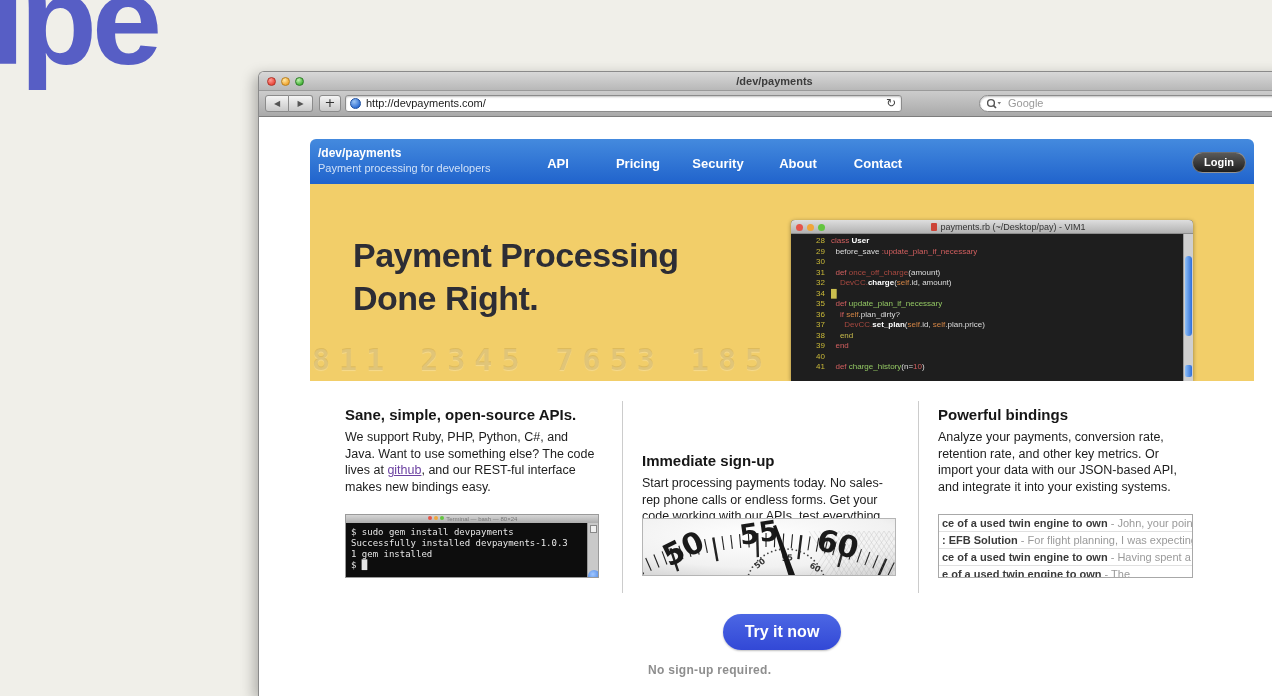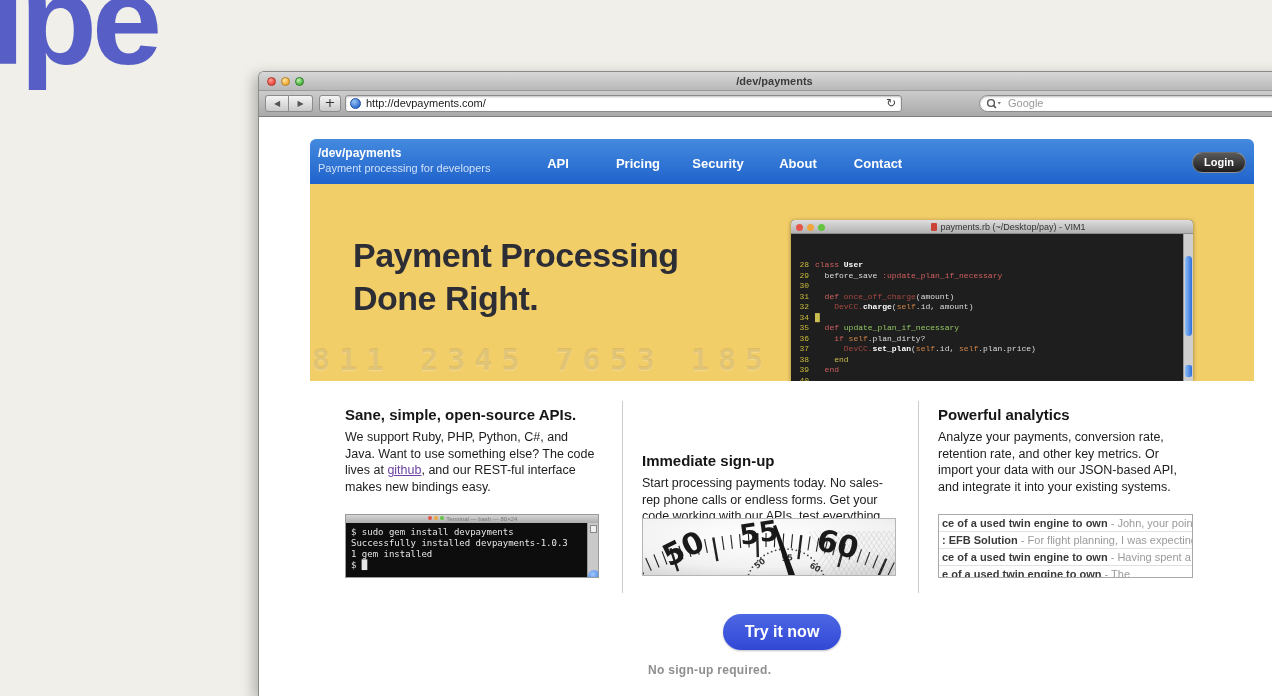--- a/index.html
+++ b/index.html
@@ -71,22 +71,22 @@
        border-radius:4px 4px 0 0;overflow:hidden;box-shadow:0 1px 4px rgba(0,0,0,.4);}
   .vimbar{position:absolute;left:0;top:0;width:100%;height:14px;
           background:linear-gradient(#dedede,#b2b2b2);border-bottom:1px solid #8d8d8d;}
   .vlight{position:absolute;top:4px;width:7px;height:7px;border-radius:50%;}
   .vl-red{left:5px;background:#e5554a;}
   .vl-yel{left:16px;background:#f0a63a;}
   .vl-grn{left:27px;background:#63c53f;}
   .vimtitle{position:absolute;left:0;top:2px;width:100%;text-align:center;font-size:9px;color:#333;padding-left:32px;}
   .vimdoc{display:inline-block;width:6px;height:8px;background:#cc4438;border-radius:1px;
           vertical-align:-1px;margin-right:4px;}
-  .vimbody{position:absolute;left:0;top:14px;right:10px;bottom:0;padding:2px 0 0 2px;
-           font-family:Liberation Mono, monospace;font-size:8px;line-height:10.5px;margin-top:24px;}
+  .vimbody{position:absolute;left:0;top:14px;right:10px;bottom:0;padding:2px 0 0 18px;
+           font-family:Liberation Sans, sans-serif;font-size:8px;line-height:10.5px;}
   .vl{white-space:pre;height:10.5px;}
   .ln{display:inline-block;width:16px;text-align:right;margin-right:6px;color:#c8b838;}
   .tk-k{color:#d25f5f;} .tk-g{color:#93c763;} .tk-o{color:#d28445;}
   .tk-d{color:#a84940;} .tk-w{color:#dddddd;} .tk-b{color:#ffffff;font-weight:bold;} .tk-y{color:#cbbe4e;}
   .vscroll{position:absolute;right:0;top:14px;bottom:0;width:10px;background:#cfcfcf;
            border-left:1px solid #9d9d9d;}
   .vthumb{position:absolute;left:1px;top:22px;width:7px;height:80px;border-radius:4px;
           background:linear-gradient(90deg,#8fc0f8,#2f6fd8);}
   .vcap{position:absolute;left:1px;bottom:4px;width:7px;height:12px;border-radius:2px;
         background:linear-gradient(90deg,#8fc0f8,#2f6fd8);}
@@ -223,21 +223,21 @@
         <h3>Sane, simple, open-source APIs.</h3>
         <p><span>We support Ruby, PHP, Python, C#, and Java. Want to use something else? The code lives at </span><span class="ghlink">github</span><span>, and our REST-ful interface makes new bindings easy.</span></p>
       </div>
       <div class="divider dv-1"></div>
       <div class="col col-2">
         <h3>Immediate sign-up</h3>
         <p>Start processing payments today. No sales-rep phone calls or endless forms. Get your code working with our APIs, test everything, and flick the switch to live mode.</p>
       </div>
       <div class="divider dv-2"></div>
       <div class="col col-3">
-        <h3>Powerful analytics</h3>
+        <h3>Powerful bindings</h3>
         <p>Analyze your payments, conversion rate, retention rate, and other key metrics. Or import your data with our JSON-based API, and integrate it into your existing systems.</p>
       </div>
 
       <div class="termwrap">
         <div class="termbar">
           <span class="tlight" style="background:#e5554a"></span><span class="tlight" style="background:#f0a63a"></span><span class="tlight" style="background:#63c53f"></span>
           <span>Terminal — bash — 80×24</span>
         </div>
         <div class="termbody" id="term-lines">
 

